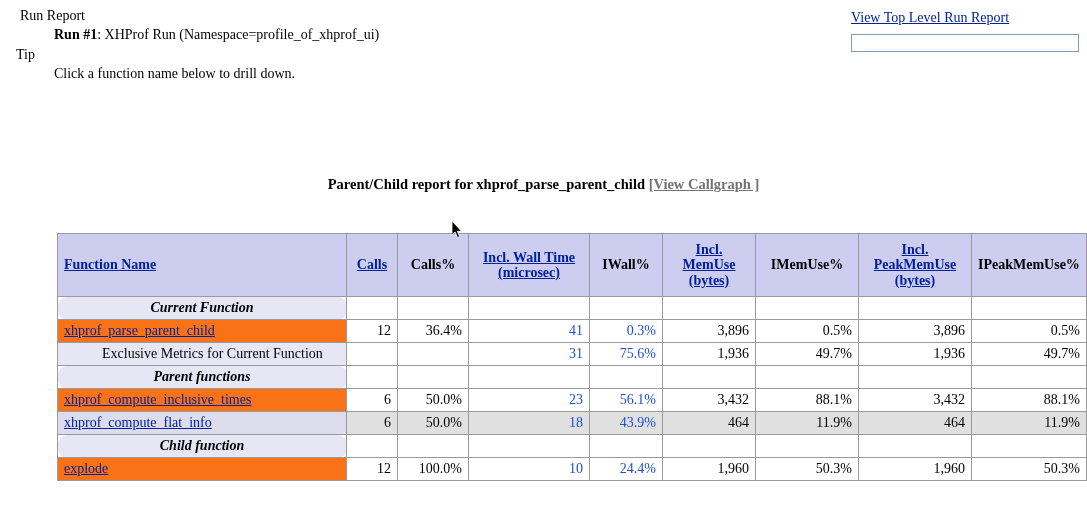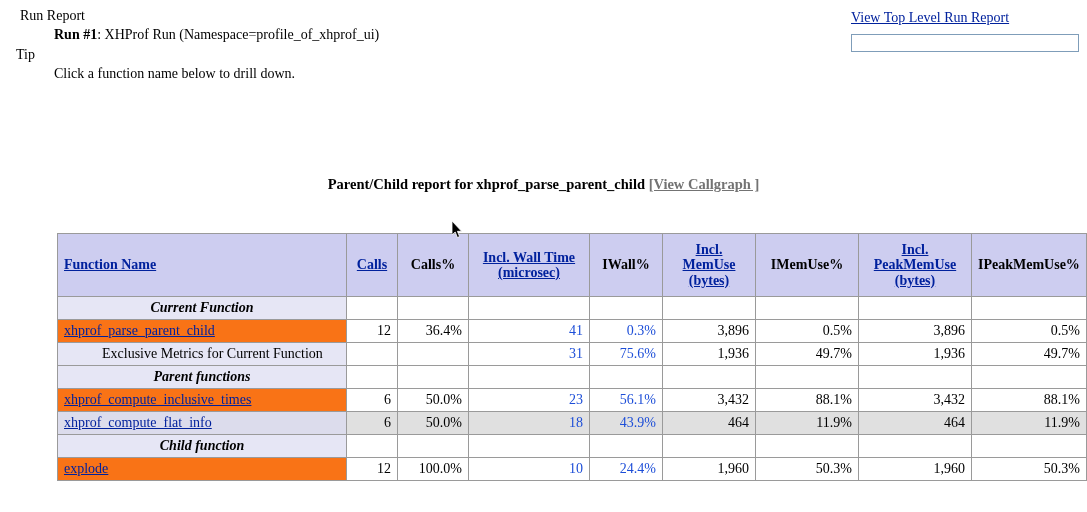--- a/index.html
+++ b/index.html
@@ -128,20 +128,21 @@
   th.col-ipeak { width: 100px; }
 
   tr.section td {
     background: #e6e6f5;
   }
   td.section-label {
     text-align: center;
     font-weight: bold;
     font-style: italic;
     background: #e6e6f5;
+    border-radius: 9px;
   }
   tr.section td.blank {
     background: #ffffff;
   }
 
   td.name {
     text-align: left;
     background: #f97316;
   }
   td.name a {

